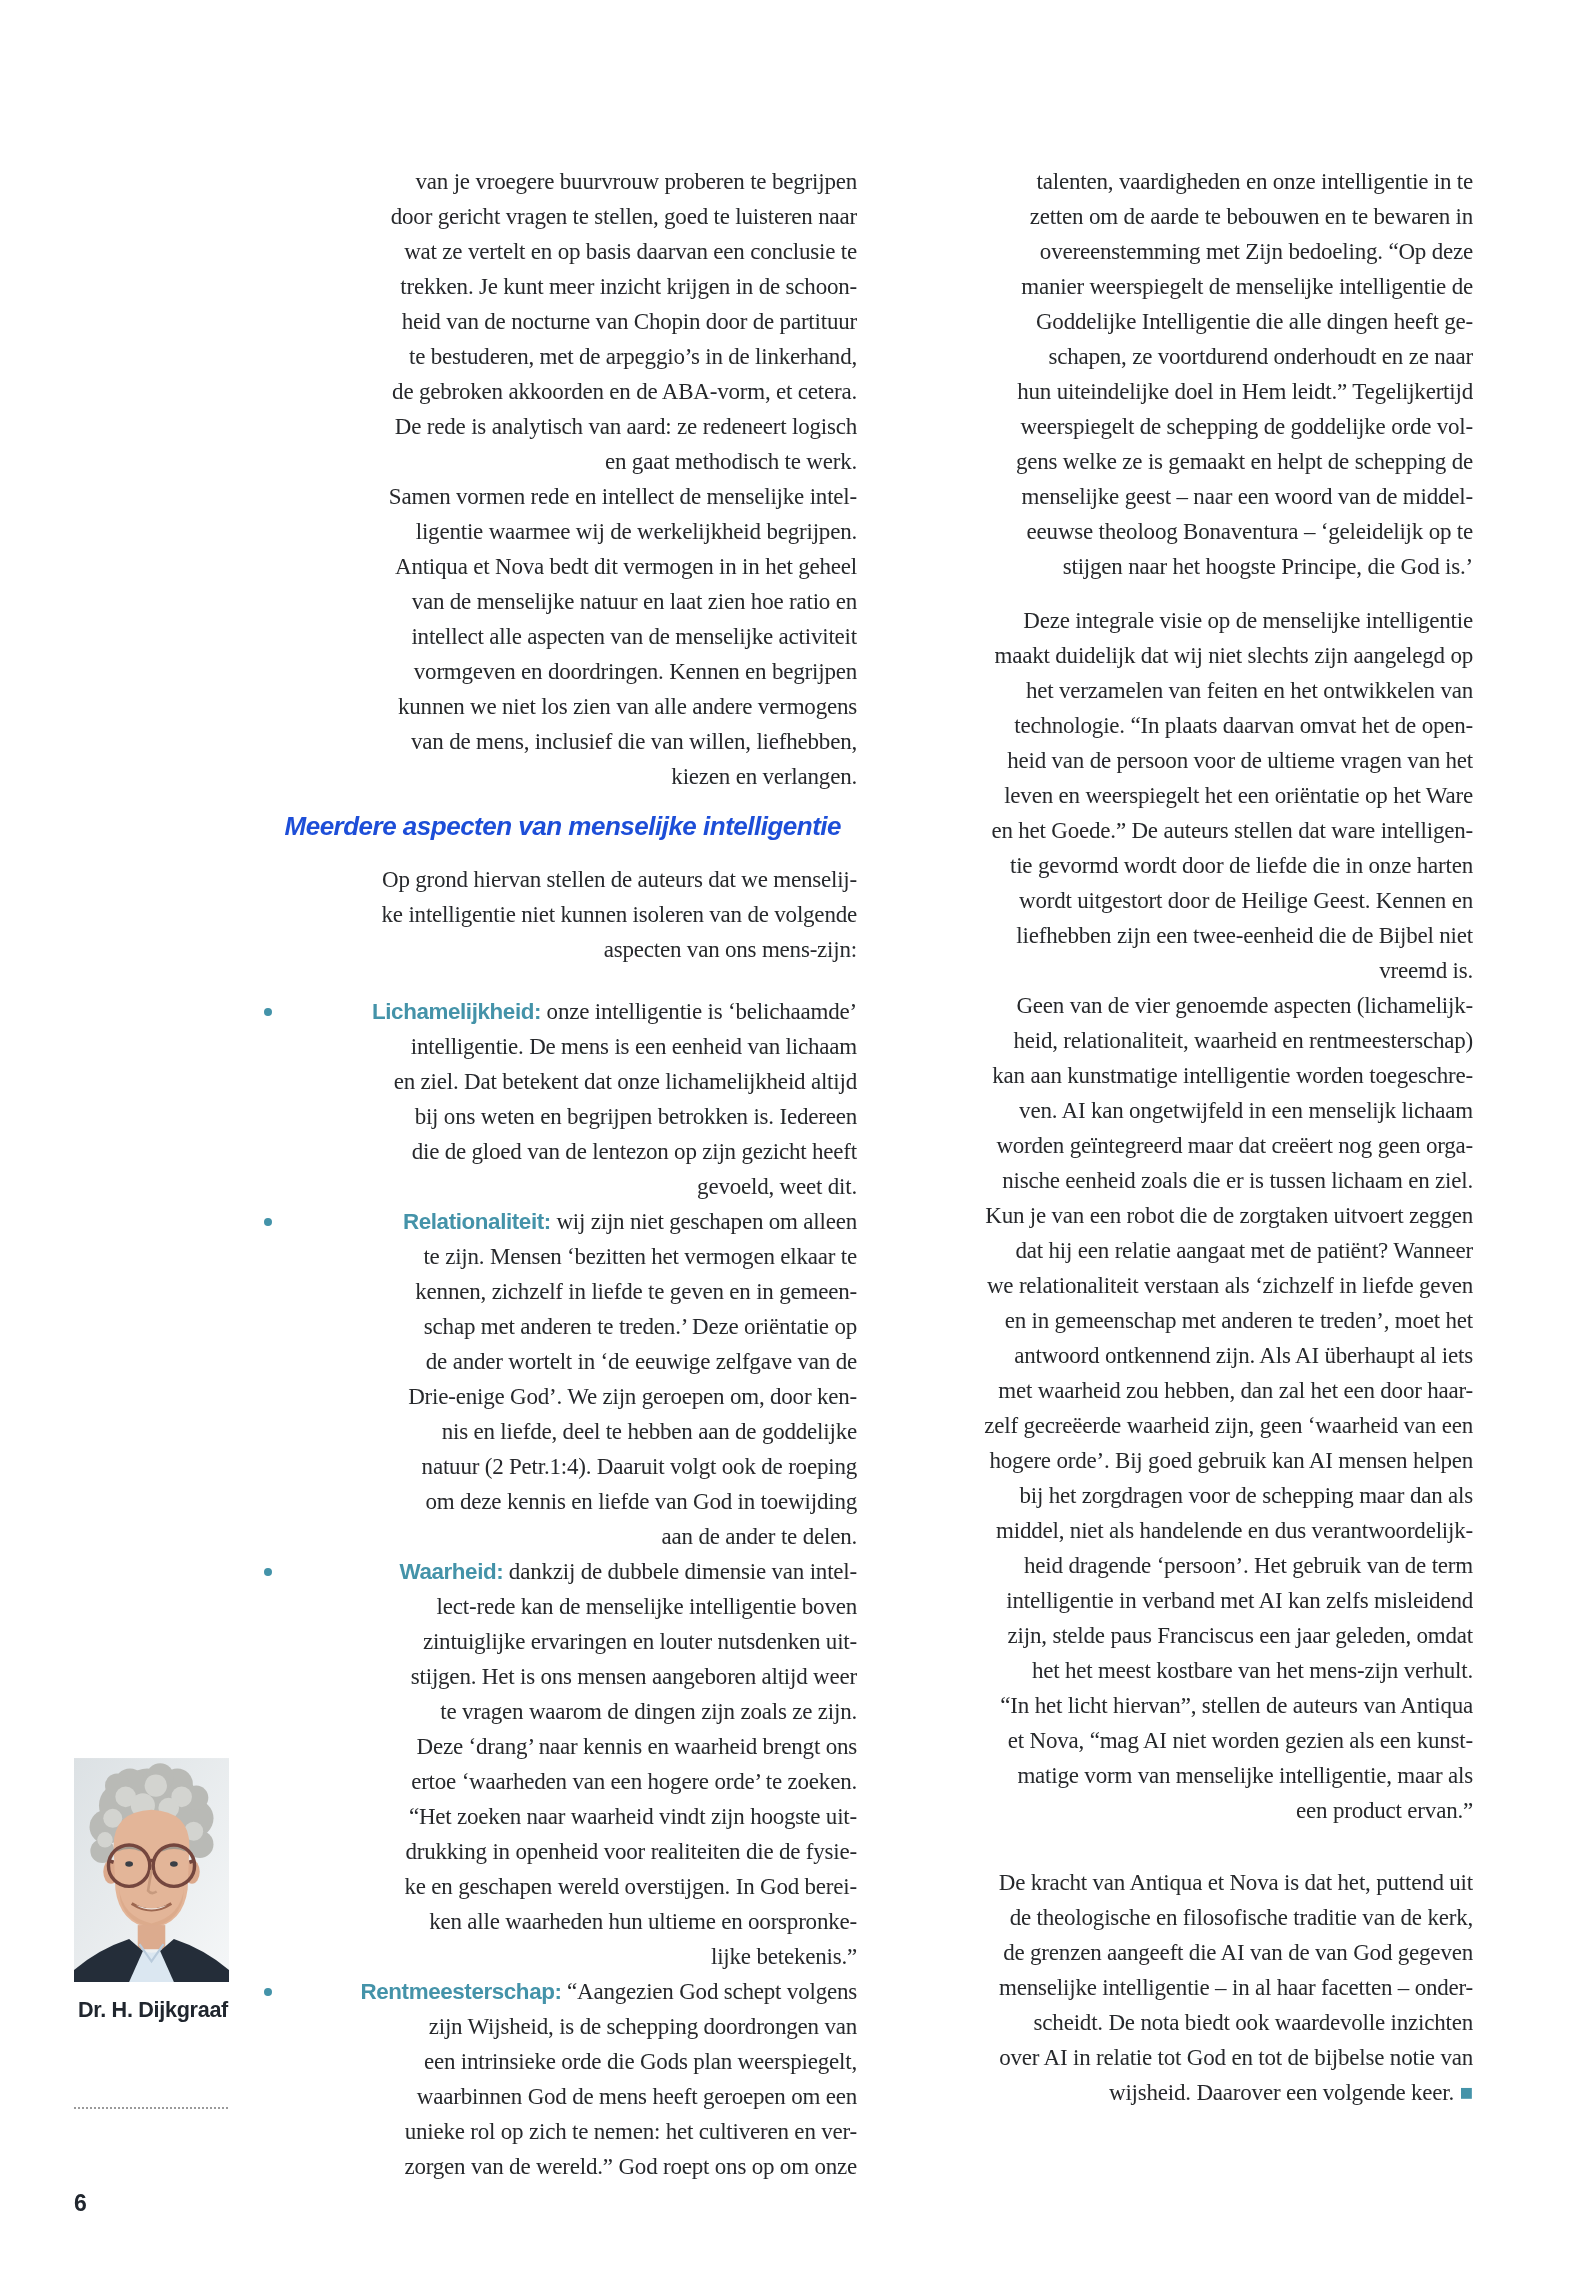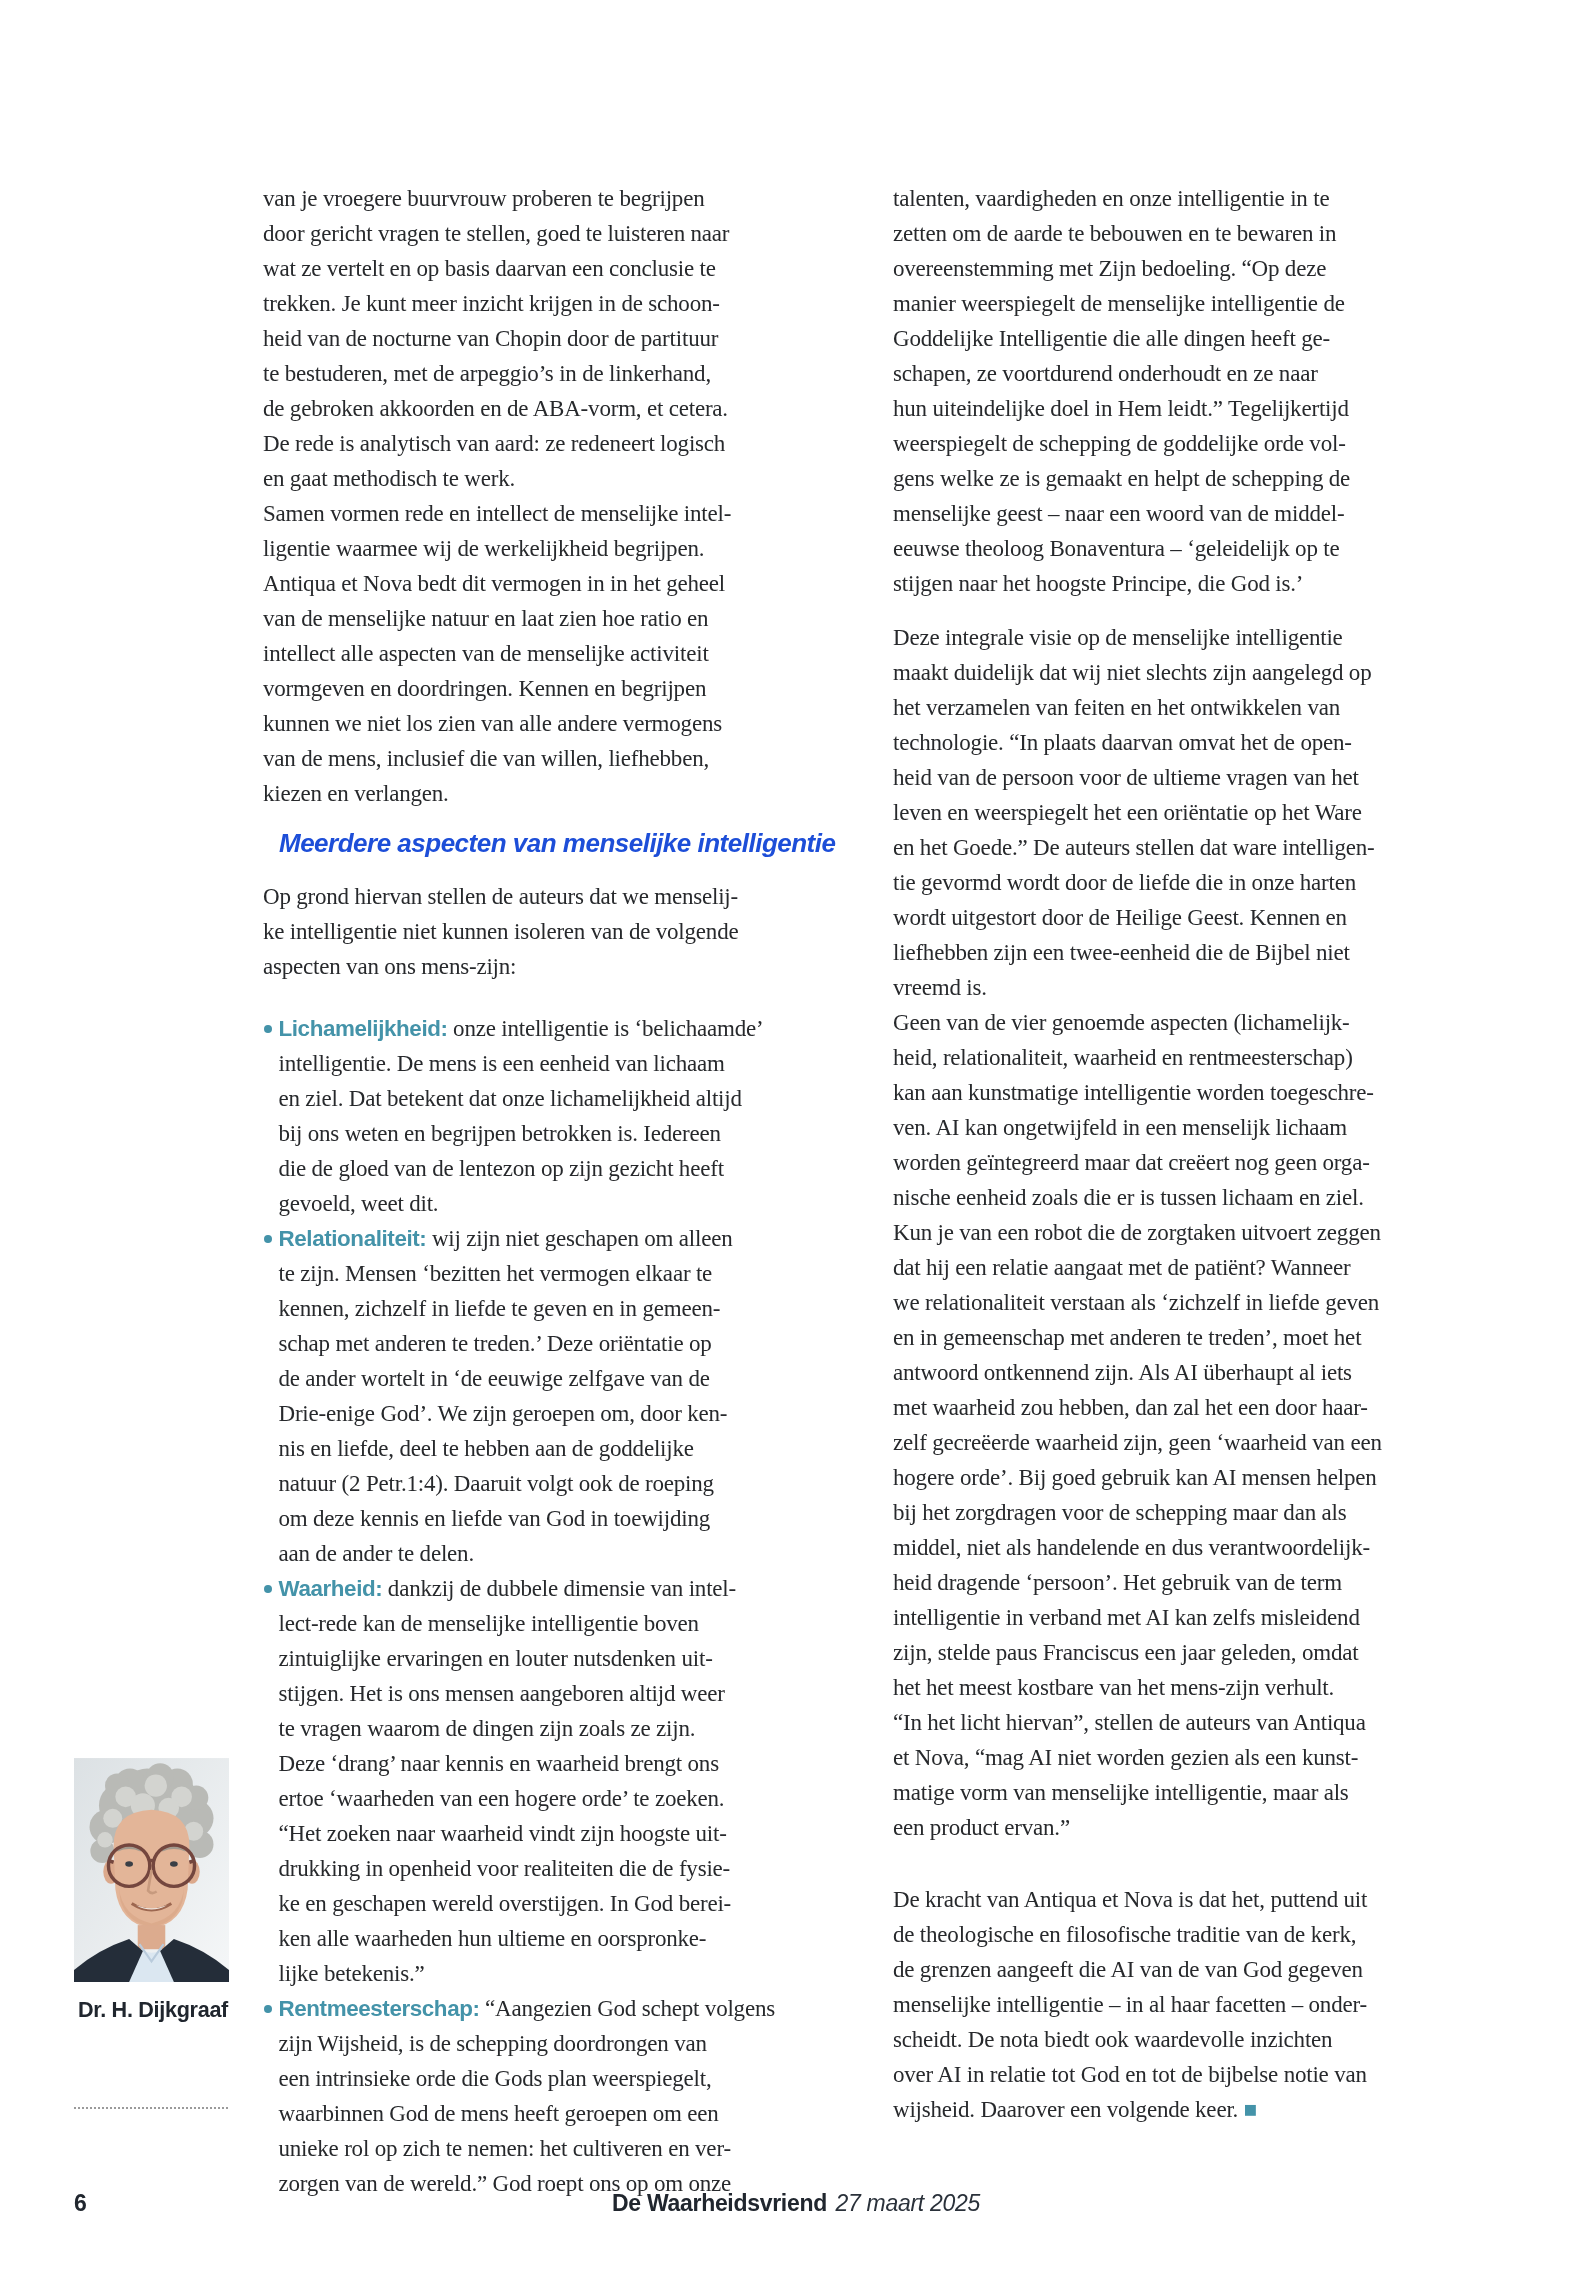--- a/index.html
+++ b/index.html
@@ -2,23 +2,24 @@
 <html style="font-size:14px"><head>
 <meta charset="utf-8">
 <style>
   html, body { margin:0; padding:0; background:#ffffff; }
   .page {
     position:relative; width:1592px; height:2295px;
     background:#ffffff; overflow:hidden;
     font-family:"Liberation Serif", serif;
   }
   .col {
-    position:absolute; top:181px;
+    position:absolute; top:164px;
     font-size:23px; line-height:35px; letter-spacing:-0.2px;
     color:#27292c;
+    text-align:right;
   }
   .col-left  { left:263px;  width:594px; }
   .col-right { left:893px; width:580px; }
   .col p { margin:0; white-space:pre-line; }
   .section-heading {
     margin:16px; font-family:"Liberation Sans", sans-serif;
     font-style:italic; font-weight:700; font-size:26px; line-height:40px;
     color:#1d4ed8; letter-spacing:-0.5px; white-space:pre-line;
   }
   .mt14 { margin-top:12px !important; }
@@ -259,18 +260,15 @@
 
       <path d="M0,260 L0,246 Q28,222 64,210 L80,224 L64,260 Z" fill="#242d39"></path>
       <path d="M180,260 L180,246 Q152,222 116,210 L100,224 L116,260 Z" fill="#242d39"></path>
     </svg>
   </div>
 
   <div class="author-name">Dr. H. Dijkgraaf</div>
   <div class="caption-rule"></div>
 
   <div class="page-number">6</div>
-  <div class="footer-center">
-    <span class="mag">De Waarheidsvriend</span><span class="date">27 maart 2025</span>
-  </div>
 
 </div>
 
 
 </body></html>

